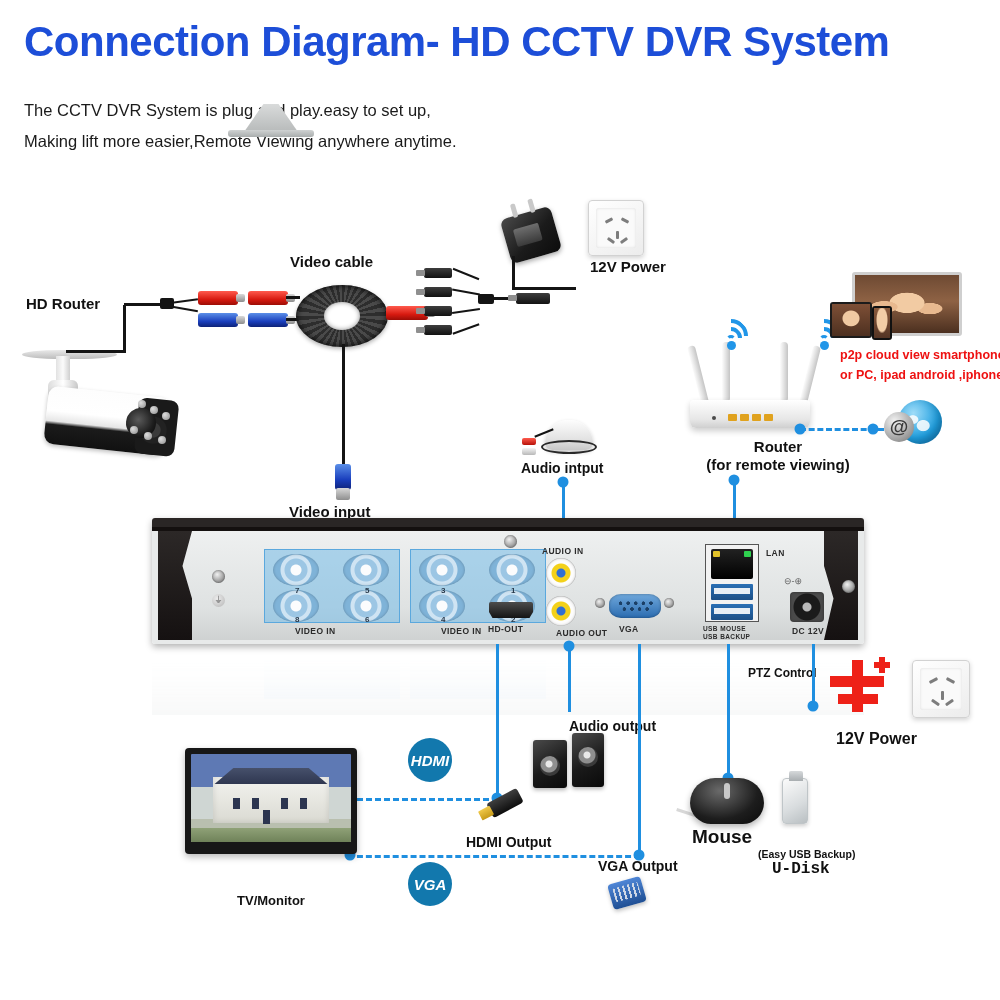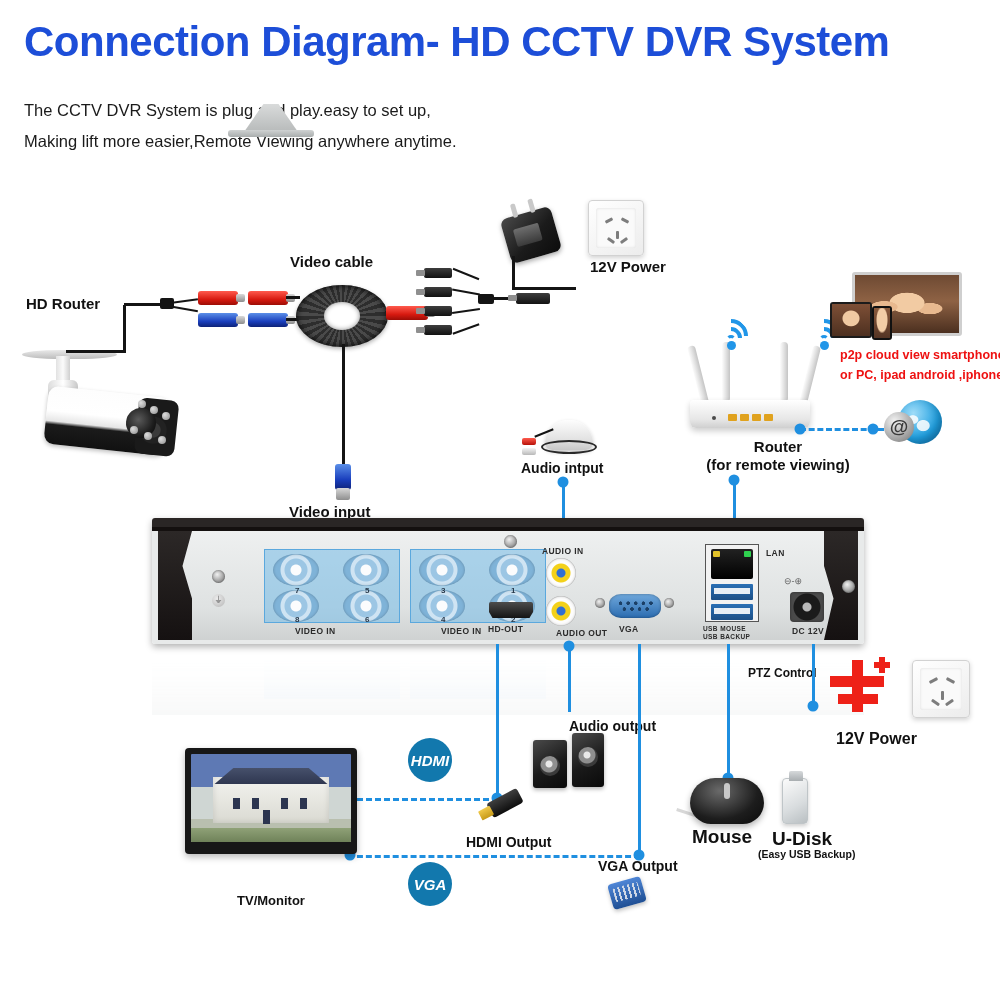--- a/index.html
+++ b/index.html
@@ -557,21 +557,21 @@
     </div>
   </div>
   <div class="mstand" style="left:271px;"></div>
   <div class="mbase" style="left:271px;"></div>
   <div class="lbl center" style="left:271px; top:893px; font-size:13px;">TV/Monitor</div>
 
   <div class="mousecord"></div>
   <div class="mouse"></div>
   <div class="udisk"></div>
   <div class="lbl" style="left:692px; top:826px; font-size:19px;">Mouse</div>
-  <div class="lbl" style="left:772px; top:828px; font-size:19px;">U-Disk</div>
+  <div class="lbl" style="left:772px; top:860px; font-size:16px;font-family:Liberation Mono, monospace;">U-Disk</div>
   <div class="lbl" style="left:758px; top:848px; font-size:10.5px;">(Easy USB Backup)</div>
 
   <div class="pwr-sym">
     <span class="bar" style="left:0px; top:16px; width:54px; height:11px;"></span>
     <span class="bar" style="left:22px; top:0px; width:11px; height:52px;"></span>
     <span class="bar" style="left:8px; top:34px; width:40px; height:10px;"></span>
     <span class="bar" style="left:44px; top:2px; width:16px; height:6px;"></span>
     <span class="bar" style="left:49px; top:-3px; width:6px; height:16px;"></span>
   </div>
   <div class="socket" style="left:912px; top:660px; width:58px; height:58px;">

